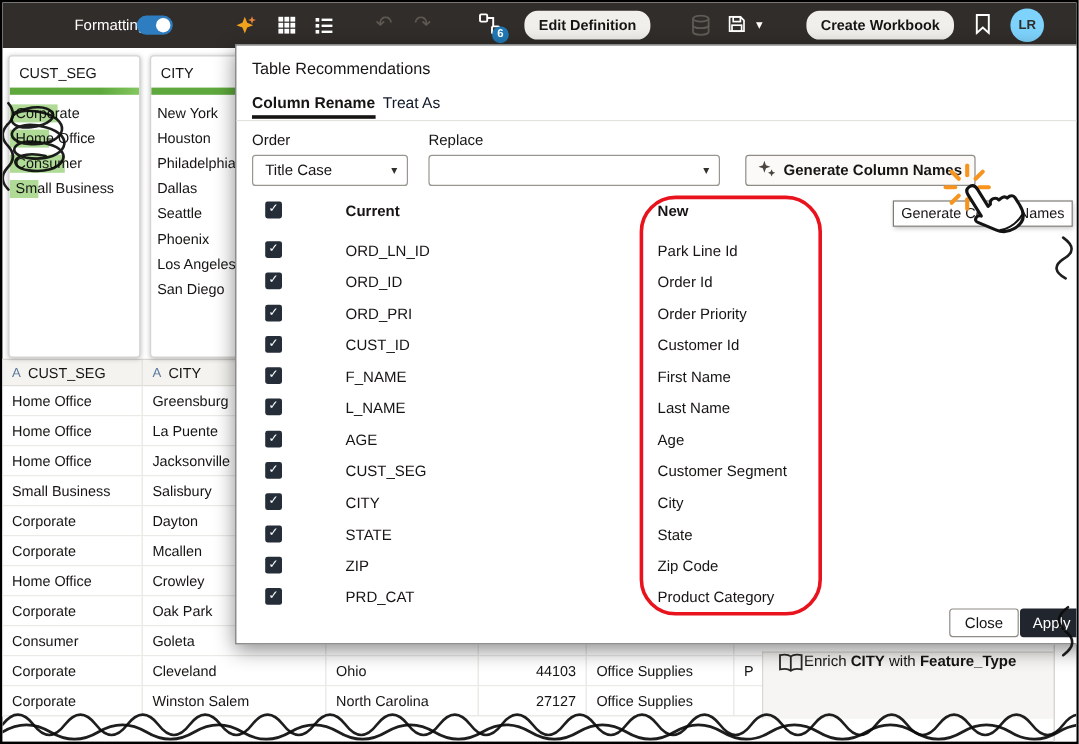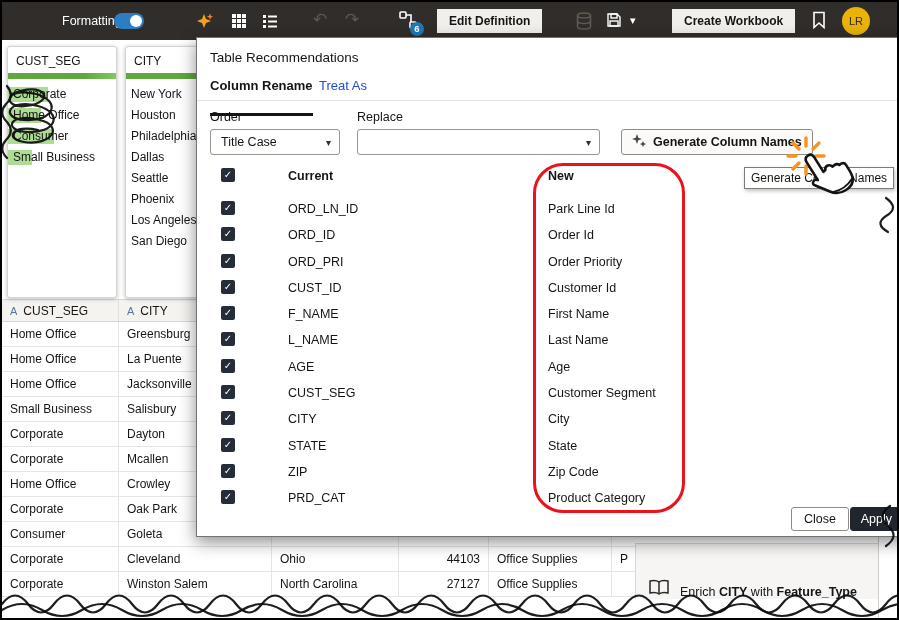--- a/index.html
+++ b/index.html
@@ -12,28 +12,28 @@
   .fmt-label{left:60px;top:12px;color:#fff;font-size:12.5px}
   .toggle{position:absolute;left:112px;top:11px;width:30px;height:16px;border-radius:9px;background:#2e7dc0;cursor:pointer}
   .toggle .knob{position:absolute;right:2px;top:2px;width:12px;height:12px;border-radius:50%;background:#fff}
   .i-spark{left:194px;top:10px}
   .i-grid{left:229px;top:11px}
   .i-list{left:260px;top:11px}
   .i-undo{left:311px;top:7px;color:#5d5850;font-size:17px}
   .i-redo{left:343px;top:7px;color:#5d5850;font-size:17px}
   .i-flow{left:396px;top:8px}
   .badge{position:absolute;left:408px;top:20px;width:14px;height:14px;border-radius:50%;background:#2079b5;color:#fff;font-size:9.5px;line-height:14px;text-align:center;font-weight:700}
-  .tbtn{position:absolute;height:24px;padding:0 12px;background:#f1efec;border:none;border-radius:0;font-size:12px;font-weight:600;color:#161513;display:flex;align-items:center;font-family:inherit;cursor:pointer}
+  .tbtn{position:absolute;height:24px;padding:0 12px;background:#f1efec;border:none;border-radius:11px;font-size:12px;font-weight:600;color:#161513;display:flex;align-items:center;font-family:inherit;cursor:pointer}
   .btn-editdef{left:435px;top:7px}
   .btn-createwb{left:670px;top:7px}
   .i-db{left:574px;top:10px}
   .i-save{left:604px;top:10px}
   .i-caret{left:628px;top:12px;color:#fff;font-size:11px}
   .i-bookmark{left:810px;top:9px}
-  .avatar{position:absolute;left:840px;top:5px;width:28px;height:28px;border-radius:50%;background:#eab308;color:#312d2a;font-weight:400;font-size:11px;display:flex;align-items:center;justify-content:center}
+  .avatar{position:absolute;left:840px;top:5px;width:28px;height:28px;border-radius:50%;background:#7dd3fc;color:#312d2a;font-weight:700;font-size:11px;display:flex;align-items:center;justify-content:center}
 
   
   .panel{position:absolute;top:44px;width:110px;height:252px;background:#fff;border:1px solid #d6d4d1;border-radius:3px;box-shadow:0 1px 4px rgba(0,0,0,.25);overflow:hidden;z-index:5}
   .panel.cust{left:5px}
   .panel.city{left:123px}
   .panel-title{font-size:12px;padding:7px 8px 5px;white-space:nowrap}
   .quality-bar{height:6px;background:linear-gradient(90deg,#5ea83d 70%,#83c75f)}
   .panel-list{padding-top:5px}
   .panel-item{position:relative;height:21px;line-height:21px;font-size:12px;padding-left:5px;white-space:nowrap;cursor:pointer}
   .hist-bar{position:absolute;left:0;top:3px;height:15px;background:#a6d78c;opacity:.9}
@@ -42,34 +42,34 @@
   
   .grid{position:absolute;left:0;top:297px;width:633px;background:#fff;z-index:4}
   .grid-head{display:flex;height:23px;background:#f4f3f0;border-top:1px solid #d9d7d3;border-bottom:1px solid #d9d7d3}
   .gh{display:flex;align-items:center;gap:6px;font-size:12px;padding-left:8px;border-right:1px solid #e2e0dc;white-space:nowrap;overflow:hidden}
   .glyph{color:#56779b;font-size:11px}
   .grid-row{display:flex;height:25px;border-bottom:1px solid #e7e5e1;background:#fff}
   .gc{font-size:12px;line-height:24px;padding:0 8px;border-right:1px solid #e7e5e1;overflow:hidden;white-space:nowrap}
   .c0{width:117px}.c1{width:153px}.c2{width:127px}.c3{width:90px;text-align:right}.c4{width:123px}.c5{width:23px;border-right:none}
 
   
-  .reco{position:absolute;left:633px;top:541px;width:243px;height:56px;background:#f6f5f3;border-left:1px solid #d9d7d3;border-top:1px solid #d9d7d3;display:flex;align-items:flex-end;gap:10px;padding:0 12px;font-size:12.5px;z-index:4;cursor:pointer}
+  .reco{position:absolute;left:633px;top:541px;width:243px;height:56px;background:#f6f5f3;border-left:1px solid #d9d7d3;border-top:1px solid #d9d7d3;display:flex;align-items:flex-start;padding:0 12px;font-size:12.5px;z-index:4;cursor:pointer}
   .reco .b{font-weight:700}
 
   
   .scrollstrip{position:absolute;left:876px;top:38px;width:19px;height:578px;background:#fff;border-left:1px solid #cfcdc9;z-index:6}
   .thumb{position:absolute;left:5px;top:260px;width:8px;height:46px;background:#b3b1ad;border-radius:4px;cursor:pointer}
   .scroll-down{position:absolute;left:4px;top:443px;font-size:10px;color:#3f3c38;cursor:pointer}
 
   
   .dialog{position:absolute;left:194px;top:35px;width:718px;height:500px;background:#fff;border:1px solid #737373;box-shadow:0 5px 16px rgba(0,0,0,.45);z-index:20}
   .dlg-title{position:absolute;left:13px;top:12px;font-size:13.5px}
-  .tab{position:absolute;top:40px;font-size:13px;padding-bottom:20px;cursor:pointer}
+  .tab{position:absolute;top:40px;font-size:13px;padding-bottom:3px;cursor:pointer}
   .tab-active{left:13px;color:#161513;font-weight:600;border-bottom:3px solid #161513}
-  .tab-inactive{left:122px;color:#1d4ed8}
+  .tab-inactive{left:122px;color:#0f172a}
   .tab-divider{position:absolute;left:0;right:0;top:62px;border-top:1px solid #e5e3df}
   .fld-label{position:absolute;top:72px;font-size:12.5px}
   .lbl-case{left:13px}
   .lbl-replace{left:160px}
   .dd{position:absolute;top:91px;height:26px;border:1px solid #99968f;border-radius:3px;background:#fff;font-size:12.5px;display:flex;align-items:center;padding:0 24px 0 10px;cursor:pointer;white-space:nowrap}
   .dd .caret{position:absolute;right:8px;font-size:10px;color:#33302c}
   .dd-case{left:13px;width:130px}
   .dd-replace{left:160px;width:243px}
   .gen-btn{position:absolute;left:424px;top:91px;height:26px;border:1px solid #8f8c86;border-radius:3px;background:#fbfaf8;display:flex;align-items:center;gap:7px;padding:0 10px;font-size:12.5px;font-weight:600;cursor:pointer;font-family:inherit;color:#161513}
   .cbx{display:inline-block;width:14px;height:14px;background:#252d38;border-radius:2px;color:#fff;font-size:10px;line-height:14px;text-align:center;cursor:pointer}

